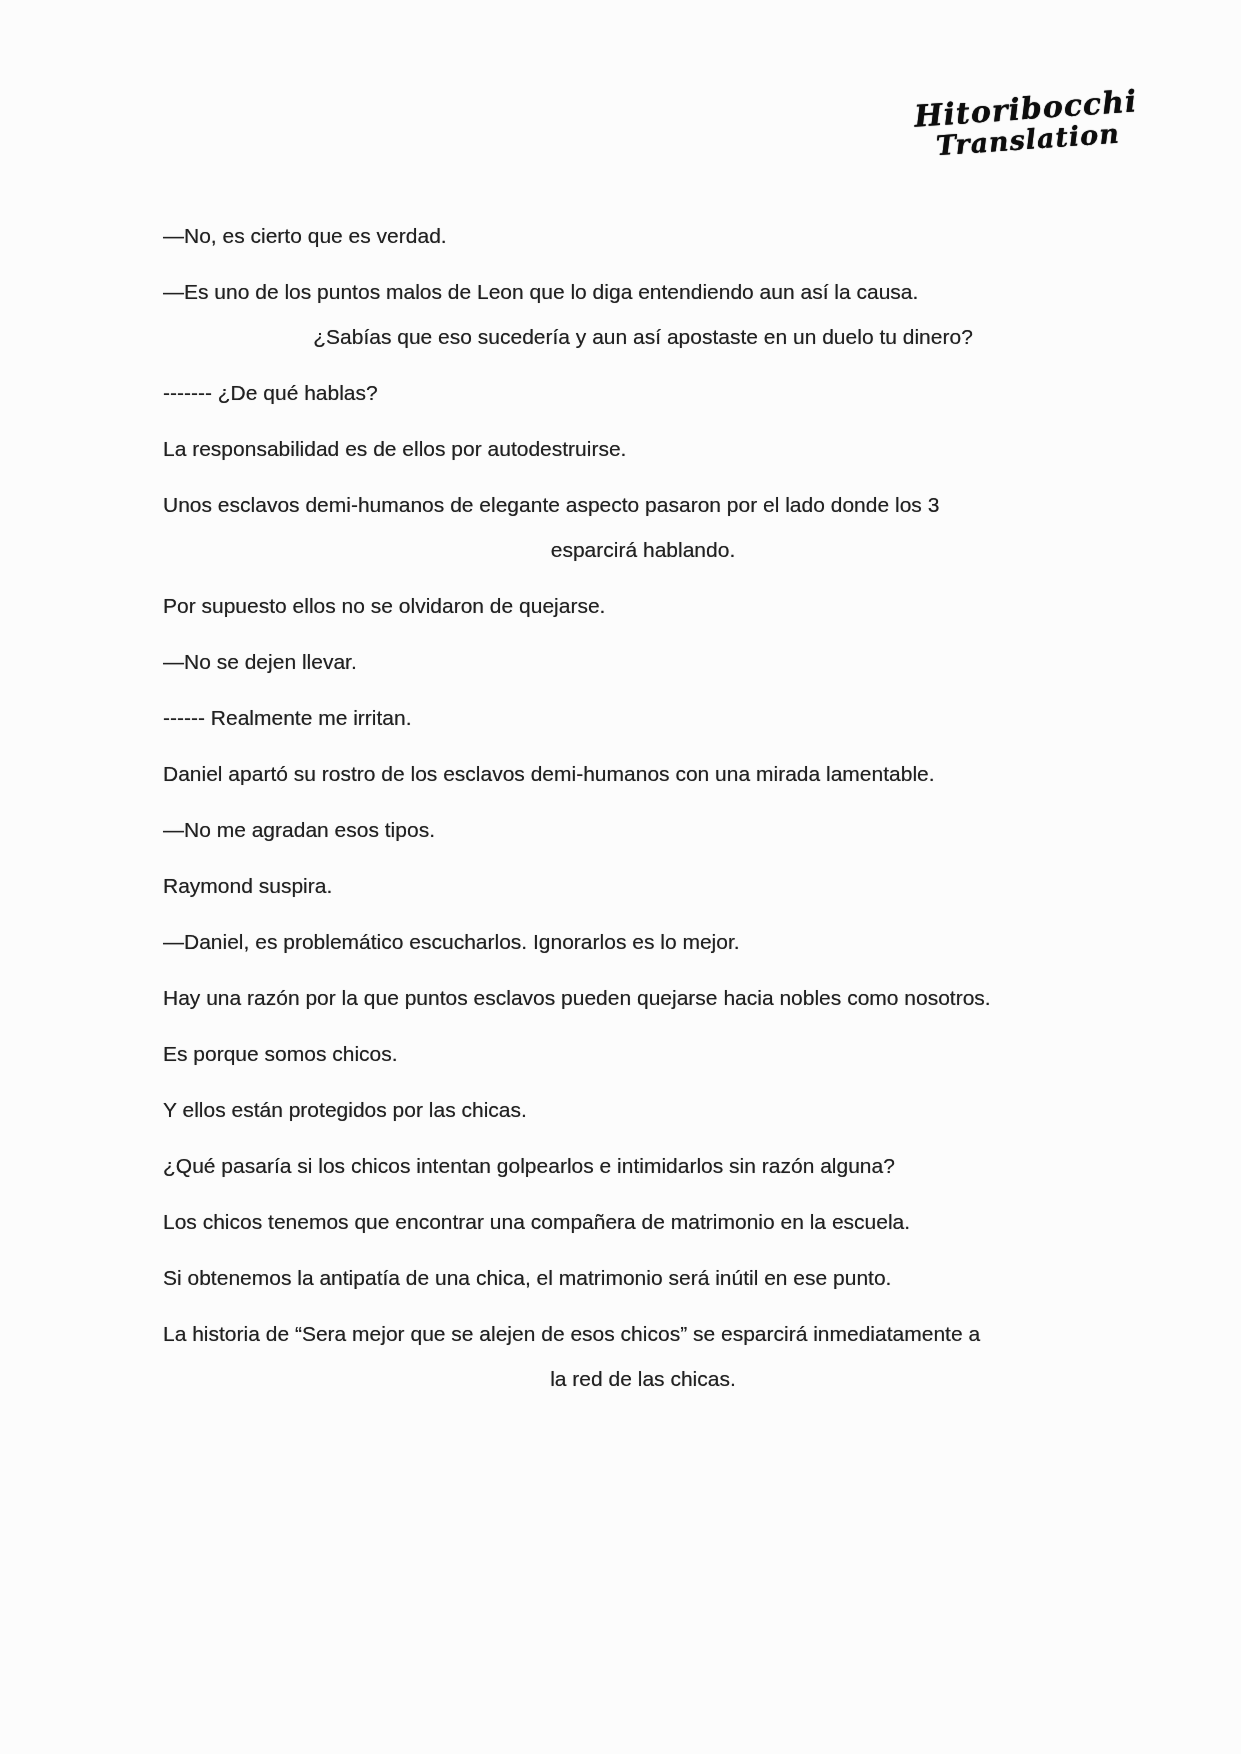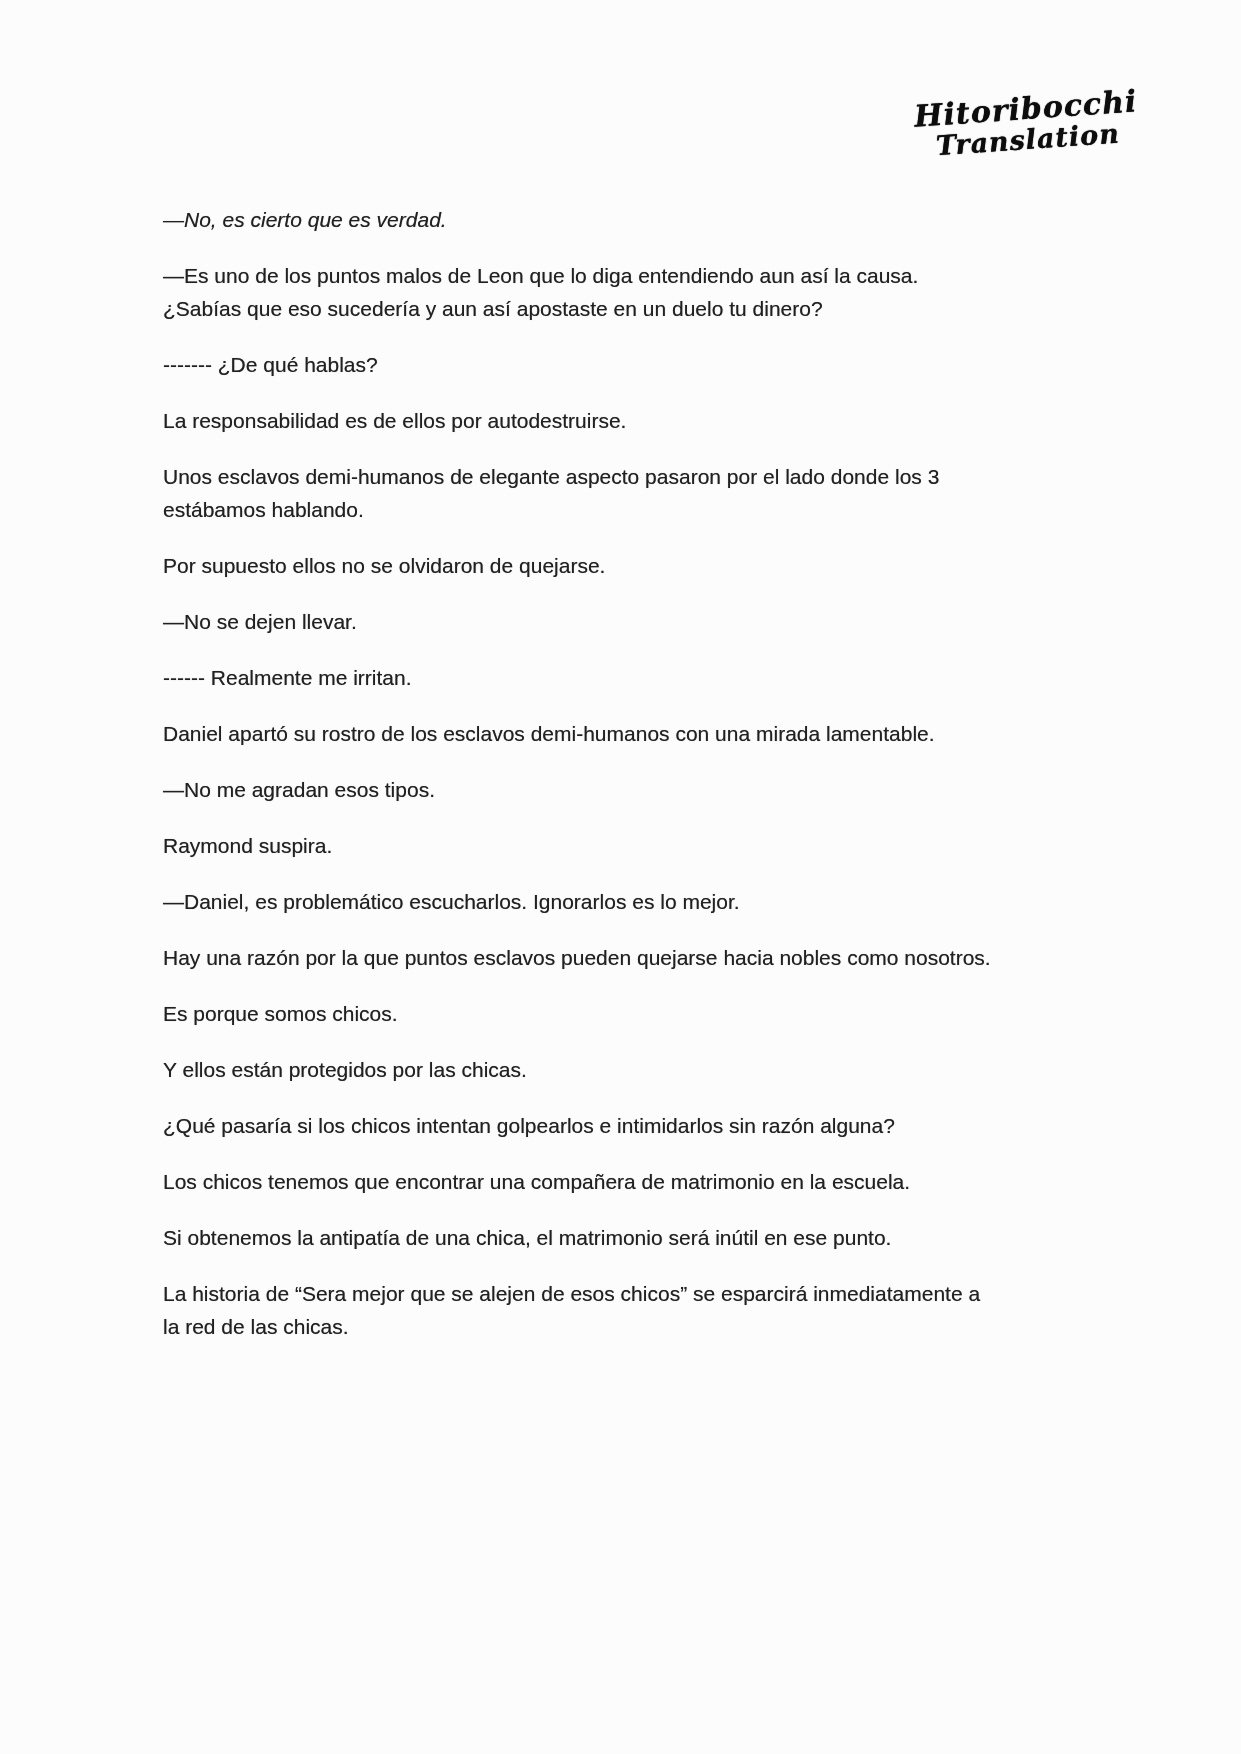--- a/index.html
+++ b/index.html
@@ -47,41 +47,41 @@
     width: 960px;
   }
   .line {
     font-size: 21px;
     line-height: 33px;
     white-space: nowrap;
     color: #212121;
     text-shadow: 0 0 0.7px rgba(33,33,33,0.55);
   }
   .para { margin-top: 23px; }
-  .content .para:first-child { margin-top: 0; font-style: italic; }
-  .cont { margin-top: 0; }
+  .content .para:first-child { margin-top: 16px; }
+  .cont { margin-top: 12px; text-align: center; }
 </style>
 </head>
 <body>
 
 <div class="page">
 
   <div class="logo">
     <div class="logo-line1">Hitoribocchi</div>
     <div class="logo-line2">Translation</div>
   </div>
 
   <div class="content">
     <div class="line para">—No, es cierto que es verdad.</div>
     <div class="line para">—Es uno de los puntos malos de Leon que lo diga entendiendo aun así la causa.</div>
     <div class="line cont">¿Sabías que eso sucedería y aun así apostaste en un duelo tu dinero?</div>
     <div class="line para">------- ¿De qué hablas?</div>
     <div class="line para">La responsabilidad es de ellos por autodestruirse.</div>
     <div class="line para">Unos esclavos demi-humanos de elegante aspecto pasaron por el lado donde los 3</div>
-    <div class="line cont">estábamos hablando.</div>
+    <div class="line cont">esparcirá hablando.</div>
     <div class="line para">Por supuesto ellos no se olvidaron de quejarse.</div>
     <div class="line para">—No se dejen llevar.</div>
     <div class="line para">------ Realmente me irritan.</div>
     <div class="line para">Daniel apartó su rostro de los esclavos demi-humanos con una mirada lamentable.</div>
     <div class="line para">—No me agradan esos tipos.</div>
     <div class="line para">Raymond suspira.</div>
     <div class="line para">—Daniel, es problemático escucharlos. Ignorarlos es lo mejor.</div>
     <div class="line para">Hay una razón por la que puntos esclavos pueden quejarse hacia nobles como nosotros.</div>
     <div class="line para">Es porque somos chicos.</div>
     <div class="line para">Y ellos están protegidos por las chicas.</div>

